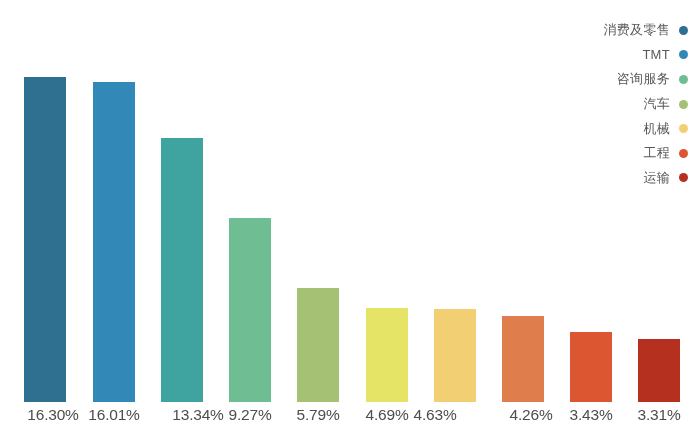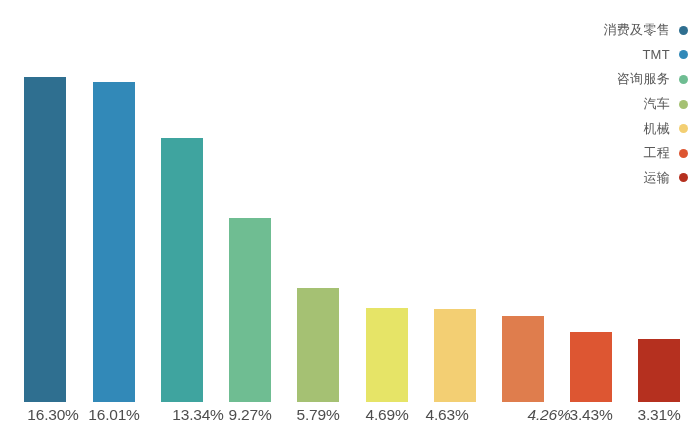--- a/index.html
+++ b/index.html
@@ -124,22 +124,22 @@
       </div>
     </div>
 
   <div id="value-labels">
       <div class="value-label" style="left: 12px; width: 66px; margin-left: 8px;">16.30%</div>
       <div class="value-label" style="left: 81px; width: 66px;">16.01%</div>
       <div class="value-label" style="left: 149px; width: 66px; margin-left: 16px;">13.34%</div>
       <div class="value-label" style="left: 217px; width: 66px; text-align: center;">9.27%</div>
       <div class="value-label" style="left: 285px; width: 66px;">5.79%</div>
       <div class="value-label" style="left: 354px; width: 66px;">4.69%</div>
-      <div class="value-label" style="left: 414px; width: 66px;">4.63%</div>
-      <div class="value-label" style="left: 516px; width: 66px; font-style: italic;">4.26%</div>
+      <div class="value-label" style="left: 402px; width: 66px;">4.63%</div>
+      <div class="value-label" style="left: 498px; width: 66px;">4.26%</div>
       <div class="value-label" style="left: 558px; width: 66px;">3.43%</div>
       <div class="value-label" style="left: 626px; width: 66px;">3.31%</div>
     </div>
 
   <div id="legend">
       <div class="legend-item">
         <span class="legend-label">消费及零售</span>
         <span class="legend-dot" style="background: rgb(47, 111, 144);"></span>
       </div>
       <div class="legend-item">

